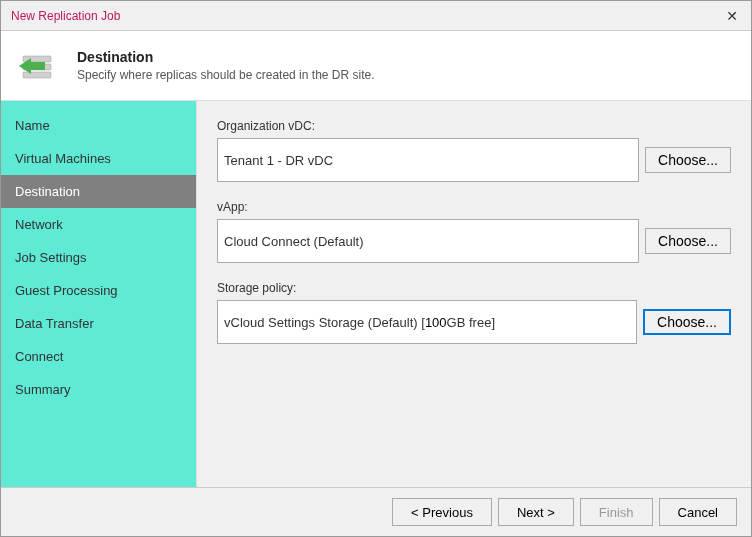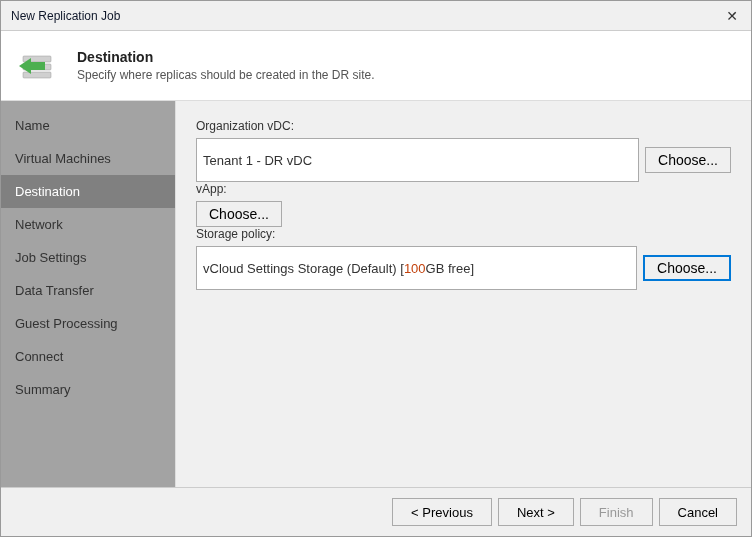--- a/index.html
+++ b/index.html
@@ -27,21 +27,21 @@
       background: #f0f0f0;
       padding: 6px 10px;
       display: flex;
       align-items: center;
       justify-content: space-between;
       border-bottom: 1px solid #ccc;
       height: 30px;
     }
     .title-bar-text {
       font-size: 12px;
-      color: #0f172a;
+      color: #be185d;
     }
     .title-bar-close {
       width: 18px;
       height: 18px;
       background: none;
       border: none;
       cursor: pointer;
       font-size: 14px;
       color: #333;
       display: flex;
@@ -78,42 +78,43 @@
     .header-text p {
       font-size: 12px;
       color: #555;
     }
     .content {
       display: flex;
       flex: 1;
       overflow: hidden;
     }
     .sidebar {
-      width: 175px;
-      background: #a3a3a3;
+      width: 196px;
+      background: #5eead4;
       border-right: 1px solid #ddd;
       padding: 8px 0;
     }
     .sidebar-item {
       padding: 9px 14px;
       cursor: pointer;
       color: #333;
       font-size: 13px;
     }
     .sidebar-item.active {
       background: #808080;
       color: white;
     }
     .main-content {
       flex: 1;
       padding: 18px 20px;
       background: #f0f0f0;
       overflow-y: auto;
     }
     .field-group {
+      margin-bottom: 18px;
     }
     .field-label {
       font-size: 12px;
       color: #333;
       margin-bottom: 5px;
     }
     .field-row {
       display: flex;
       align-items: center;
       gap: 6px;
@@ -157,21 +158,21 @@
       font-family: inherit;
       border: 1px solid #aaa;
       background: #f0f0f0;
       cursor: pointer;
     }
     .footer-btn:disabled {
       color: #999;
       cursor: default;
     }
     .storage-blue {
-      color: #c2410c;
+      color: #000000;
     }
   </style>
 </head>
 <body>
 
 <div class="dialog">
 
   <div class="title-bar">
     <span class="title-bar-text">New Replication Job</span>
     <button class="title-bar-close">✕</button>
@@ -207,24 +208,24 @@
       <div class="sidebar-item active">
         <span>Destination</span>
       </div>
       <div class="sidebar-item">
         <span>Network</span>
       </div>
       <div class="sidebar-item">
         <span>Job Settings</span>
       </div>
       <div class="sidebar-item">
+        <span>Guest Processing</span>
+      </div>
+      <div class="sidebar-item">
         <span>Data Transfer</span>
-      </div>
-      <div class="sidebar-item">
-        <span>Guest Processing</span>
       </div>
       <div class="sidebar-item">
         <span>Connect</span>
       </div>
       <div class="sidebar-item">
         <span>Summary</span>
       </div>
     </div>
 
     <div class="main-content">
@@ -233,20 +234,21 @@
         <div class="field-label">Organization vDC:</div>
         <div class="field-row">
           <input type="text" class="field-input" readonly="" value="Tenant 1 - DR vDC" style="">
           <button class="choose-btn">Choose...</button>
         </div>
       </div>
 
       <div class="field-group">
         <div class="field-label">vApp:</div>
         <div class="field-row">
+          <input type="text" class="field-input" readonly="" value="Cloud Connect (Default)" style="">
           <button class="choose-btn">Choose...</button>
         </div>
       </div>
 
       <div class="field-group">
         <div class="field-label">Storage policy:</div>
         <div class="field-row">
           <div class="field-input" style="display:flex; align-items:center;">
             <span>vCloud Settings Storage (Default) [</span>
               <span class="storage-blue">100</span>

